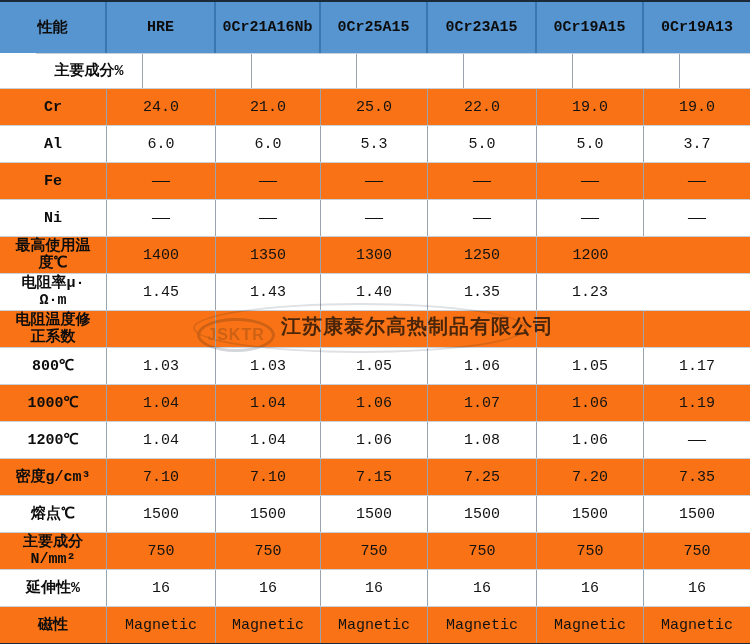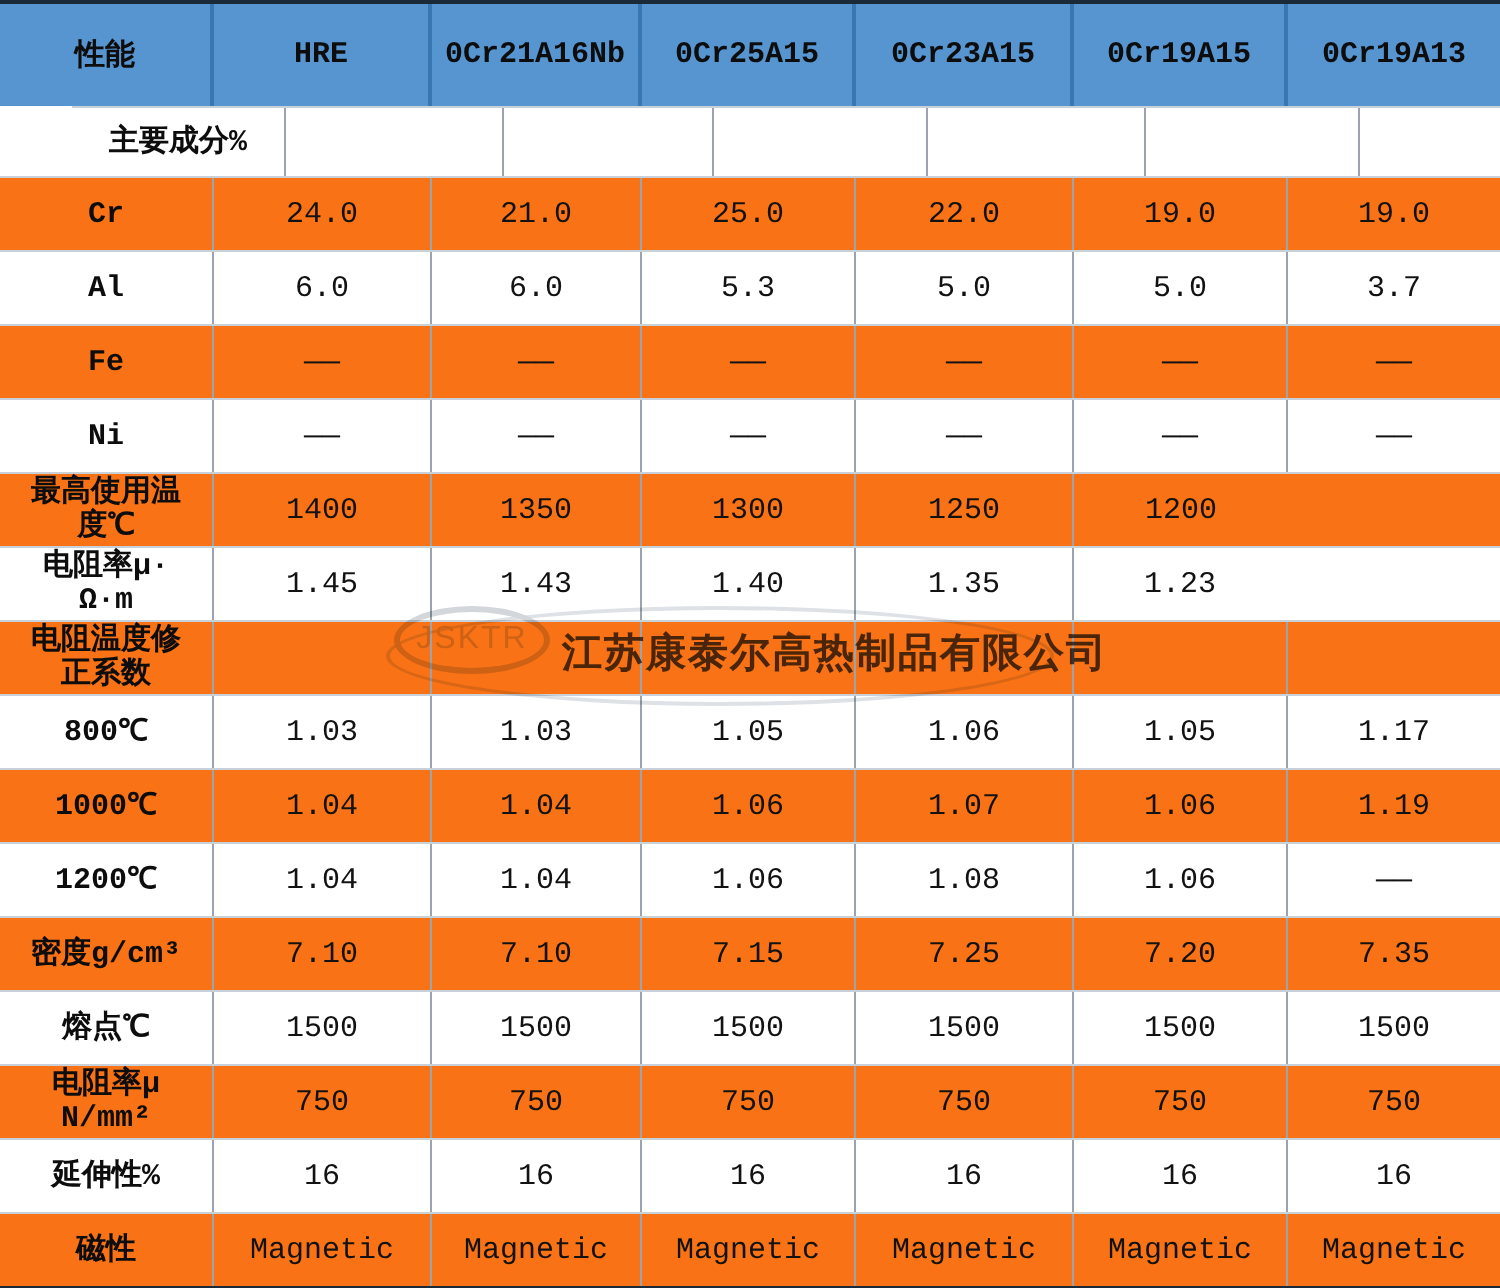--- a/index.html
+++ b/index.html
@@ -50,24 +50,24 @@
   .watermark{
     position:absolute;left:193px;top:301px;width:340px;height:52px;
     pointer-events:none;mix-blend-mode:multiply;opacity:0.75;
     font-family:"Liberation Sans","DejaVu Sans",sans-serif;
   }
   .wm-big-ellipse{
     position:absolute;left:0;top:2px;width:330px;height:46px;
     border:2px solid #d3d7dc;border-radius:50%;
   }
   .wm-badge{
-    position:absolute;left:4px;top:2px;width:72px;height:28px;
+    position:absolute;left:4px;top:17px;width:72px;height:28px;
     border:3px solid #c4c8ce;border-radius:50%;
     display:flex;align-items:center;justify-content:center;
-    font-size:16px;letter-spacing:1px;color:#c4c8ce;font-weight:normal;
+    font-size:16px;letter-spacing:1px;color:#c4c8ce;font-weight:bold;
   }
   .wm-text{
     position:absolute;left:88px;top:12px;
     font-size:20px;letter-spacing:1px;color:#0f172a;font-weight:bold;
     white-space:nowrap;
   }
 </style>
 </head>
 <body>
 
@@ -196,21 +196,21 @@
         <div class="trow">
           <div class="cell label w0">熔点℃</div>
           <div class="cell w1">1500</div>
           <div class="cell w2">1500</div>
           <div class="cell w3">1500</div>
           <div class="cell w4">1500</div>
           <div class="cell w5">1500</div>
           <div class="cell w6">1500</div>
         </div>
         <div class="trow shade">
-          <div class="cell label w0">电阻率μ
+          <div class="cell label w0">主要成分
 N/mm²</div>
           <div class="cell w1">750</div>
           <div class="cell w2">750</div>
           <div class="cell w3">750</div>
           <div class="cell w4">750</div>
           <div class="cell w5">750</div>
           <div class="cell w6">750</div>
         </div>
         <div class="trow">
           <div class="cell label w0">延伸性%</div>

